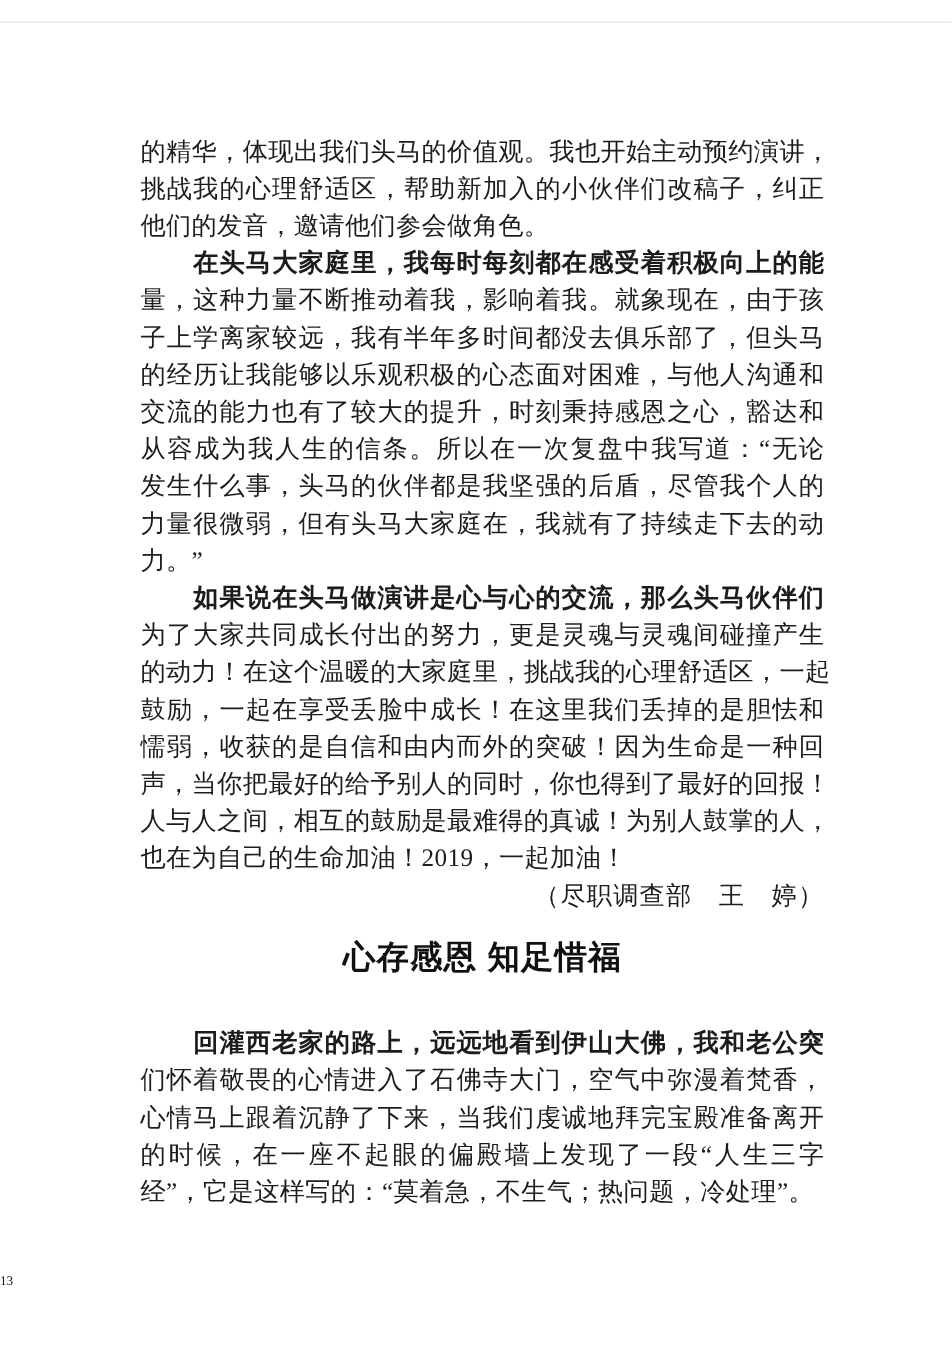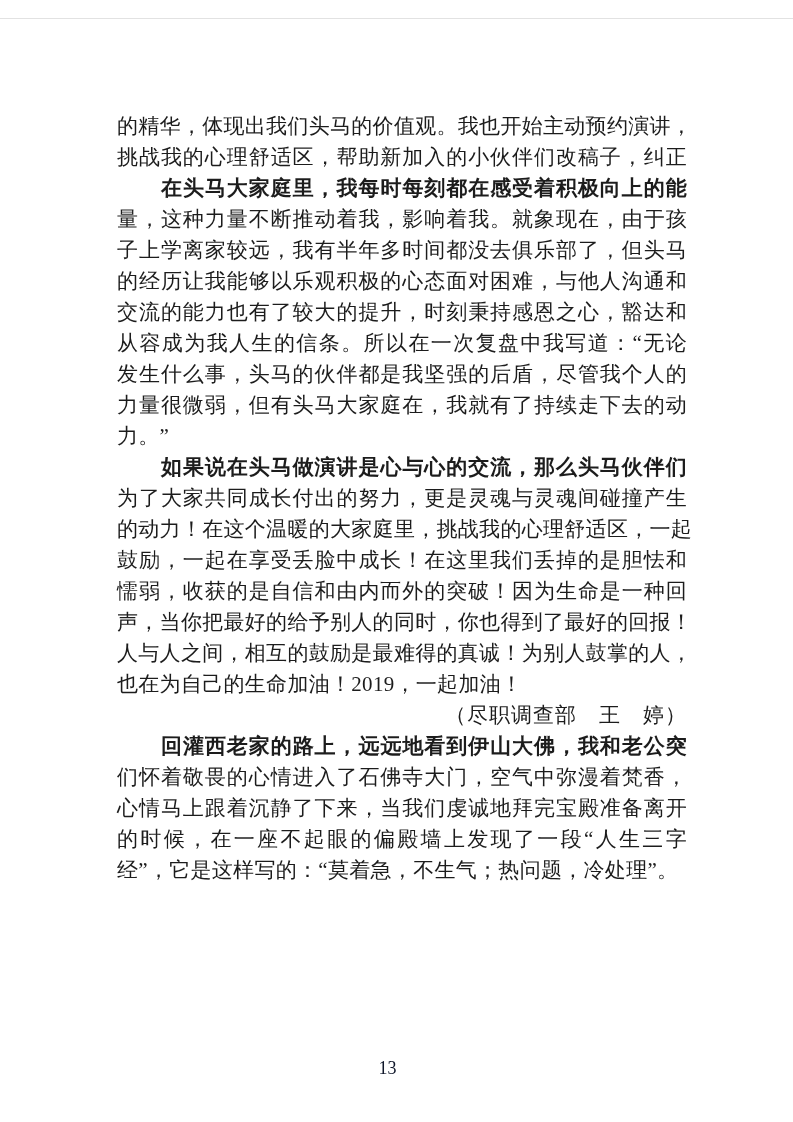--- a/index.html
+++ b/index.html
@@ -53,36 +53,37 @@
     text-align: center;
     color: #111111;
     font-family: "Liberation Sans", "DejaVu Sans", sans-serif;
     letter-spacing: 1px;
   }
   .pagenum {
     position: absolute;
     top: 1040px;
     left: 0;
     width: 775px;
-    text-align: center;
-    font-size: 18px;
+    text-align: left;
+    font-size: 11px;
     line-height: 18px;
     color: #0f172a;
     font-family: "Liberation Serif", "DejaVu Serif", serif;
   }
 </style>
 </head>
 <body>
 
 <div class="page">
   <main class="textblock">
 
     <section id="article1-body">
         <div class="line">的精华，体现出我们头马的价值观。我也开始主动预约演讲，</div>
         <div class="line">挑战我的心理舒适区，帮助新加入的小伙伴们改稿子，纠正</div>
+        <div class="line last">他们的发音，邀请他们参会做角色。</div>
         <div class="line indent">在头马大家庭里，我每时每刻都在感受着积极向上的能</div>
         <div class="line">量，这种力量不断推动着我，影响着我。就象现在，由于孩</div>
         <div class="line">子上学离家较远，我有半年多时间都没去俱乐部了，但头马</div>
         <div class="line">的经历让我能够以乐观积极的心态面对困难，与他人沟通和</div>
         <div class="line">交流的能力也有了较大的提升，时刻秉持感恩之心，豁达和</div>
         <div class="line">从容成为我人生的信条。所以在一次复盘中我写道：“无论</div>
         <div class="line">发生什么事，头马的伙伴都是我坚强的后盾，尽管我个人的</div>
         <div class="line">力量很微弱，但有头马大家庭在，我就有了持续走下去的动</div>
         <div class="line last">力。”</div>
         <div class="line indent">如果说在头马做演讲是心与心的交流，那么头马伙伴们</div>
@@ -90,20 +91,21 @@
         <div class="line">的动力！在这个温暖的大家庭里，挑战我的心理舒适区，一起</div>
         <div class="line">鼓励，一起在享受丢脸中成长！在这里我们丢掉的是胆怯和</div>
         <div class="line">懦弱，收获的是自信和由内而外的突破！因为生命是一种回</div>
         <div class="line">声，当你把最好的给予别人的同时，你也得到了最好的回报！</div>
         <div class="line">人与人之间，相互的鼓励是最难得的真诚！为别人鼓掌的人，</div>
         <div class="line last">也在为自己的生命加油！2019，一起加油！</div>
       </section>
 
     <div class="line attribution">（尽职调查部　王　婷）</div>
 
+    <h2 class="heading">心存感恩 知足惜福</h2>
 
     <section id="article2-body">
         <div class="line indent">回灌西老家的路上，远远地看到伊山大佛，我和老公突</div>
         <div class="line">们怀着敬畏的心情进入了石佛寺大门，空气中弥漫着梵香，</div>
         <div class="line">心情马上跟着沉静了下来，当我们虔诚地拜完宝殿准备离开</div>
         <div class="line">的时候，在一座不起眼的偏殿墙上发现了一段“人生三字</div>
         <div class="line last">经”，它是这样写的：“莫着急，不生气；热问题，冷处理”。</div>
       </section>
 
   </main>

